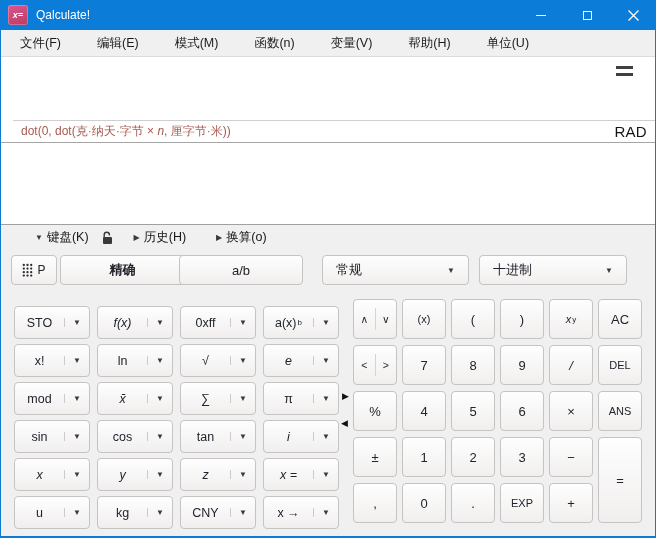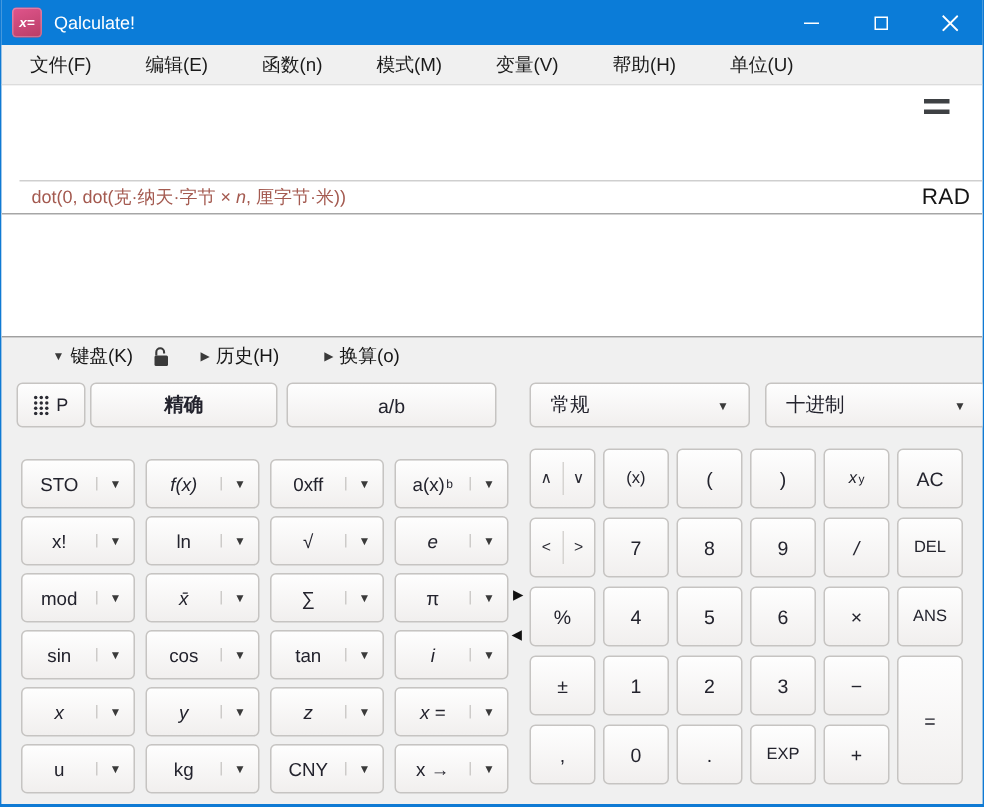--- a/index.html
+++ b/index.html
@@ -56,22 +56,22 @@
   
   .keypad { position:relative; height:286px; background:#f0f0f0; }
   .btn {
     background:linear-gradient(#fefefe,#f1efee);
     border:1px solid #c6c4c2; border-radius:4px; color:#23232d;
     display:flex; align-items:center; justify-content:center; font-size:13px;
   }
   .mode-row .btn { position:absolute; height:30px; top:5px; }
   #prog-btn { left:10px; width:46px; gap:4px; font-size:12px; }
   #exact-btn { left:59px; width:125px; font-weight:bold; }
-  #fraction-btn { left:190px; width:140px; }
-  .dropdown { justify-content:space-between !important; padding:0 13px;margin-left:31px; }
+  #fraction-btn { left:178px; width:124px; }
+  .dropdown { justify-content:space-between !important; padding:0 13px; }
   #display-mode-btn { left:321px; width:147px; }
   #base-btn { left:478px; width:148px; }
   .dd-arrow { font-size:8px; color:#3a3a3a; }
 
   .left-keypad { position:absolute; left:13px; top:56px; display:grid;
     grid-template-columns:repeat(4,76px); gap:5px 7px; grid-auto-rows:33px; }
   .split-btn { display:grid; grid-template-columns:1fr 25px; padding:0; overflow:hidden; }
   .split-main { display:flex; align-items:center; justify-content:center; font-size:12.5px; }
   .split-main.it { font-style:italic; }
   .split-main sup { font-size:8px; margin-left:1px; font-style:normal; }
@@ -113,22 +113,22 @@
           <line x1="0.5" y1="0.5" x2="10.5" y2="10.5" stroke="#fff" stroke-width="1.2"></line>
           <line x1="10.5" y1="0.5" x2="0.5" y2="10.5" stroke="#fff" stroke-width="1.2"></line>
         </svg>
       </div>
     </div>
   </div>
 
   <div class="menubar">
     <div class="menu-item">文件(F)</div>
     <div class="menu-item">编辑(E)</div>
+    <div class="menu-item">模式(M)</div>
     <div class="menu-item">函数(n)</div>
-    <div class="menu-item">模式(M)</div>
     <div class="menu-item">变量(V)</div>
     <div class="menu-item">帮助(H)</div>
     <div class="menu-item">单位(U)</div>
   </div>
 
   <div class="content">
     <div class="input-panel">
       <div class="hamburger-icon">
           <i></i>
           <i></i>

